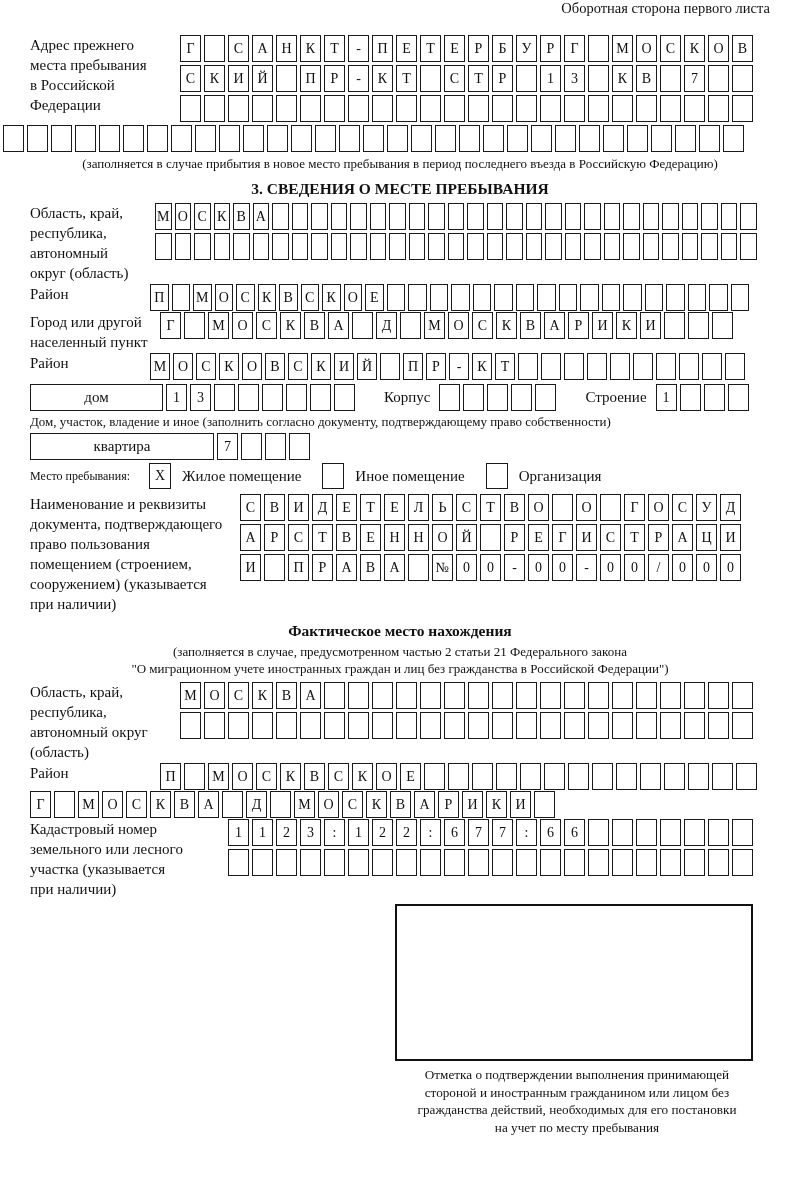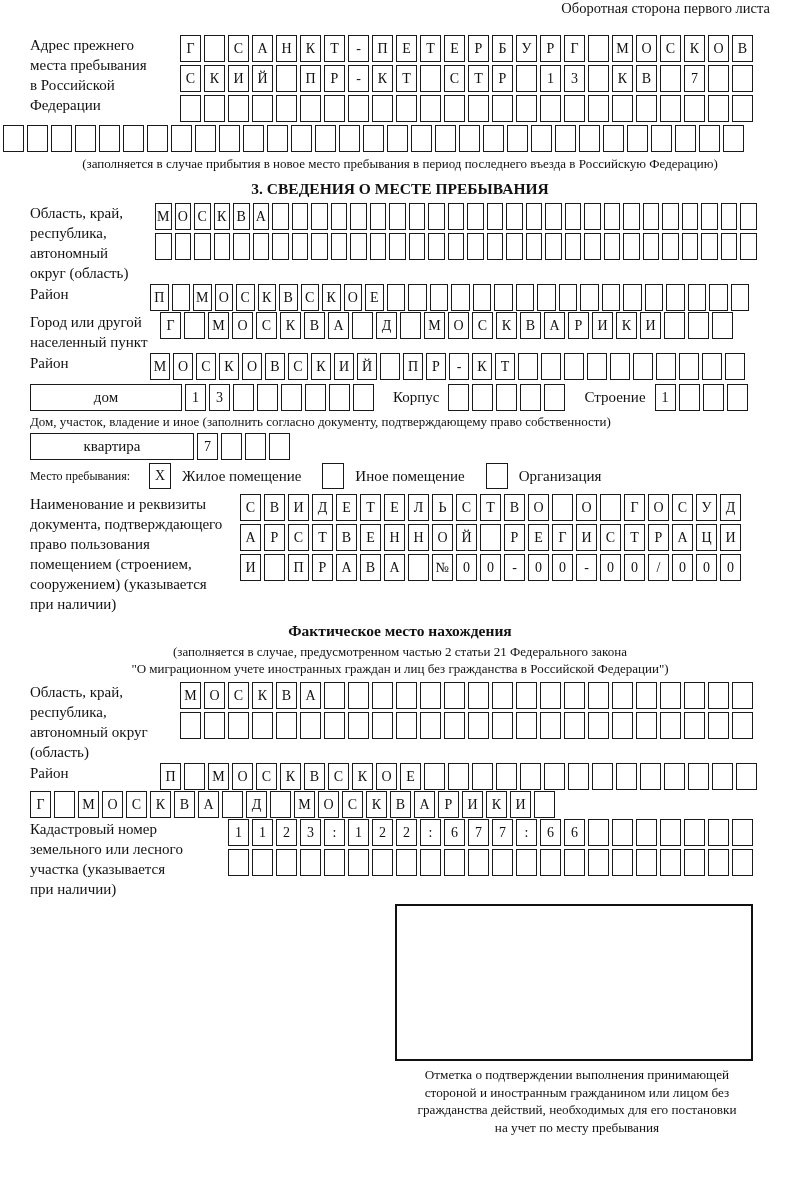--- a/index.html
+++ b/index.html
@@ -26,22 +26,22 @@
   .caption { font-size:13px; line-height:16px;font-family:Liberation Serif, serif; }
   .center { text-align:center; }
   .section-title { font-weight:bold; text-align:center; font-size:15.5px; }
 
   .mt1{margin-top:1px;} .mt3{margin-top:3px;} .mt4{margin-top:4px;} .mt5{margin-top:5px;}
   .mt8{margin-top:8px;} .mt18{margin-top:18px;}
 
   .house-row, .apt-row, .stay-row { display:flex; align-items:center; gap:3px; }
   .wide-box { height:27px; border:1.6px solid #1a1a1a; display:flex; align-items:center;
     justify-content:center; font-size:15px; background:#fff; }
-  .box-dom { width:152px; } .box-kv { width:164px; }
-  .inline-label { font-size:15px; margin:0 6px 0 16px; white-space:nowrap; }
+  .box-dom { width:133px; } .box-kv { width:184px; }
+  .inline-label { font-size:15px; margin:0 6px 0 26px; white-space:nowrap; }
   .stay-label { font-size:12px; margin-right:8px; white-space:nowrap; }
   .checkbox { width:22px; min-width:22px; height:26px; border:1.6px solid #1a1a1a;
     display:flex; align-items:center; justify-content:center; font-size:14px; margin:0 8px; }
   .stay-opt { font-size:15px; margin-right:10px; white-space:nowrap; }
   .stay-note { margin-left:215px; font-size:13.5px; line-height:16px; }
 
   .fz-caption { text-align:center; font-size:13px; line-height:17px; white-space:pre-line; }
 
   .stamp-box { margin-left:365px; width:358px; height:157px; border:2px solid #111; background:#fff; }
   .stamp-caption { margin-left:352px; width:390px; margin-top:5px; text-align:center;

